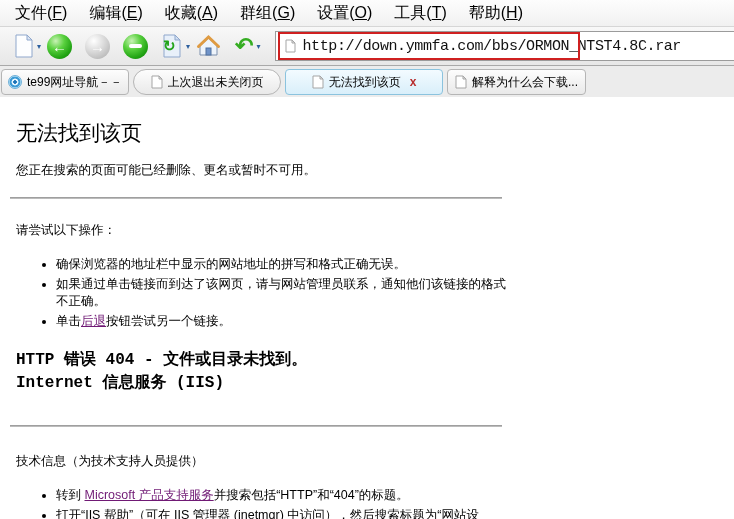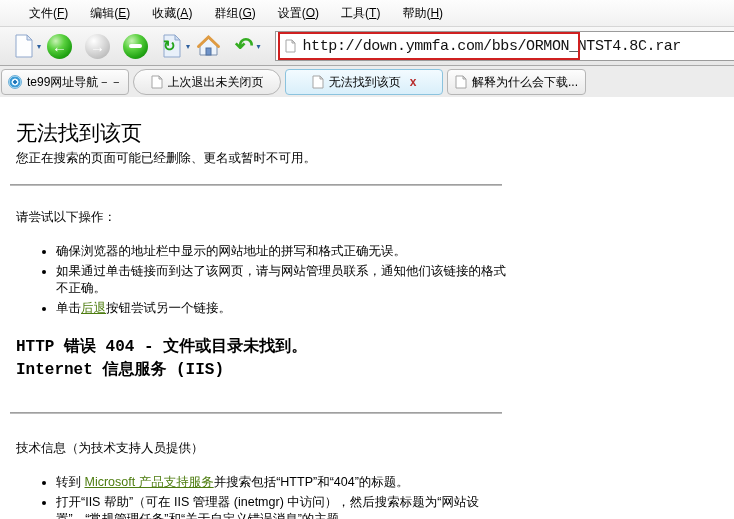--- a/index.html
+++ b/index.html
@@ -2,22 +2,22 @@
 <html><head>
 <meta charset="utf-8">
 <style>
   * { box-sizing: border-box; margin: 0; padding: 0; }
   html,body { width:734px; height:519px; overflow:hidden; background:#fff;
     font-family:"Liberation Sans", sans-serif; color:#000; }
   .window { width:734px; height:519px; display:flex; flex-direction:column; }
 
   
   .menubar { height:27px; flex:0 0 27px; background:linear-gradient(#fdfdfd,#f1f1f1);
-    border-bottom:1px solid #d6d6d6; display:flex; align-items:center; padding-left:18px;
-    font-size:12px; }
+    border-bottom:1px solid #d6d6d6; display:flex; align-items:center; padding-left:4px;
+    font-size:16px; }
   .menu-item { padding:5px 11px; cursor:default; white-space:nowrap; }
   .hotkey { text-decoration:underline; }
 
   
   .toolbar { height:39px; flex:0 0 39px; background:linear-gradient(#f8f8f8,#e7e7e7);
     border-bottom:1px solid #a9a9a9; display:flex; align-items:center; padding-left:14px; }
   .tbtn { display:flex; align-items:center; justify-content:center; cursor:pointer; }
   .drop { font-size:8px; color:#2c5f9e; margin:0 6px 0 3px; cursor:pointer; }
   .sphere { width:25px; height:25px; border-radius:50%; display:flex; align-items:center;
     justify-content:center; color:#fff; font-weight:bold; font-size:15px; line-height:1;
@@ -52,26 +52,26 @@
     cursor:pointer; margin-left:4px; }
   .t1 { width:128px; } .t2 { width:148px;border-radius:13px; } .t3 { width:158px; } .t4 { width:139px; }
   .favicon { width:14px; height:14px; border-radius:50%; flex:0 0 14px;
     background:radial-gradient(circle at 50% 50%, #1b74b8 0 18%, #e8f6ff 24% 38%, #3c9bd6 44% 60%, #a6d8f2 66% 80%, #2f86c0 86%);
     border:1px solid #6fb0d8; }
 
   
   .content { flex:1; background:#fff; padding:0 0 0 10px; font-size:12.5px; line-height:1.35; }
   .page-body { width:502px; }
   .page-title { font-size:21px; font-weight:400; margin:22px 0 0 6px; }
-  .intro { margin:3px 0 0 6px; }
+  .intro { margin:16px 0 0 6px;font-family:Liberation Mono, monospace; }
   .rule { width:492px; height:2px; border:0; background:linear-gradient(#919191,#cacaca); margin:17px 0 0 0; }
   .try-heading { margin:23px 0 0 6px; }
   ul.blist { margin:17px 0 0 0; padding-left:46px; }
   ul.blist li { margin-bottom:3px; }
-  a.redlink { color:#4d7c0f; text-decoration:underline; cursor:pointer;text-align:center; }
+  a.redlink { color:#701a75; text-decoration:underline; cursor:pointer;text-align:center; }
   .mono-block { font-family:"Liberation Mono", monospace; font-size:16px; line-height:1.45;
     margin:19px 0 0 6px;font-weight:bold; }
   .tech-heading { margin:26px 0 2px 6px; }
 
   .icon-svg { display:block; }
 </style>
 </head>
 <body>
 
 <div class="window">

